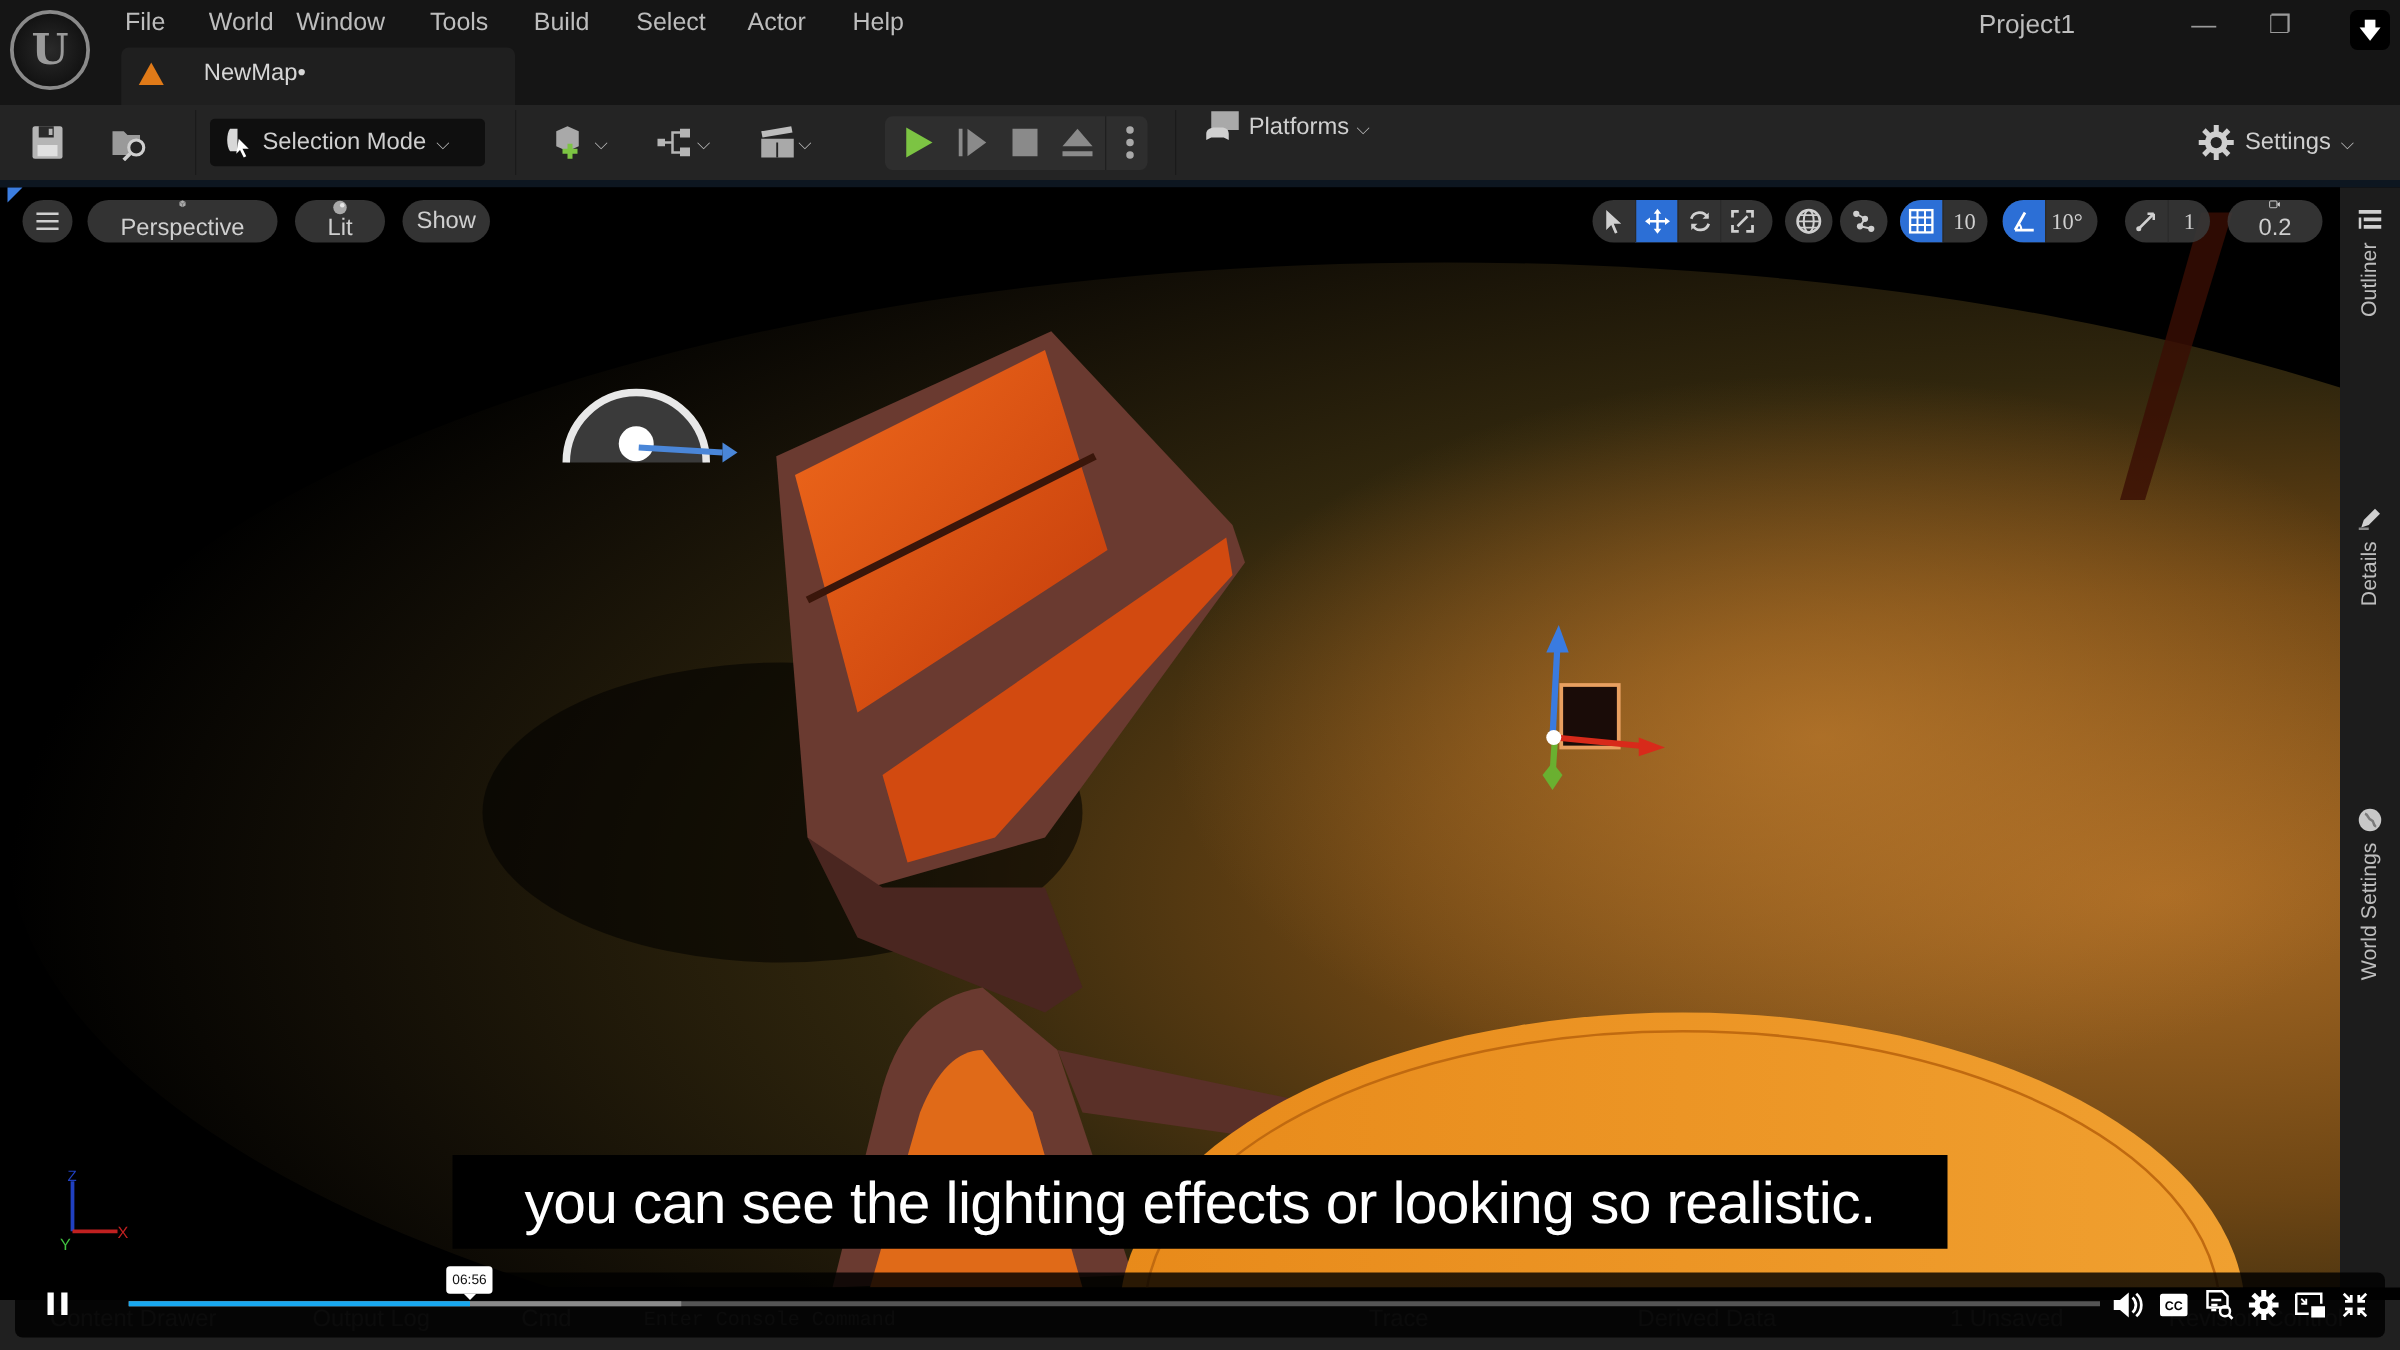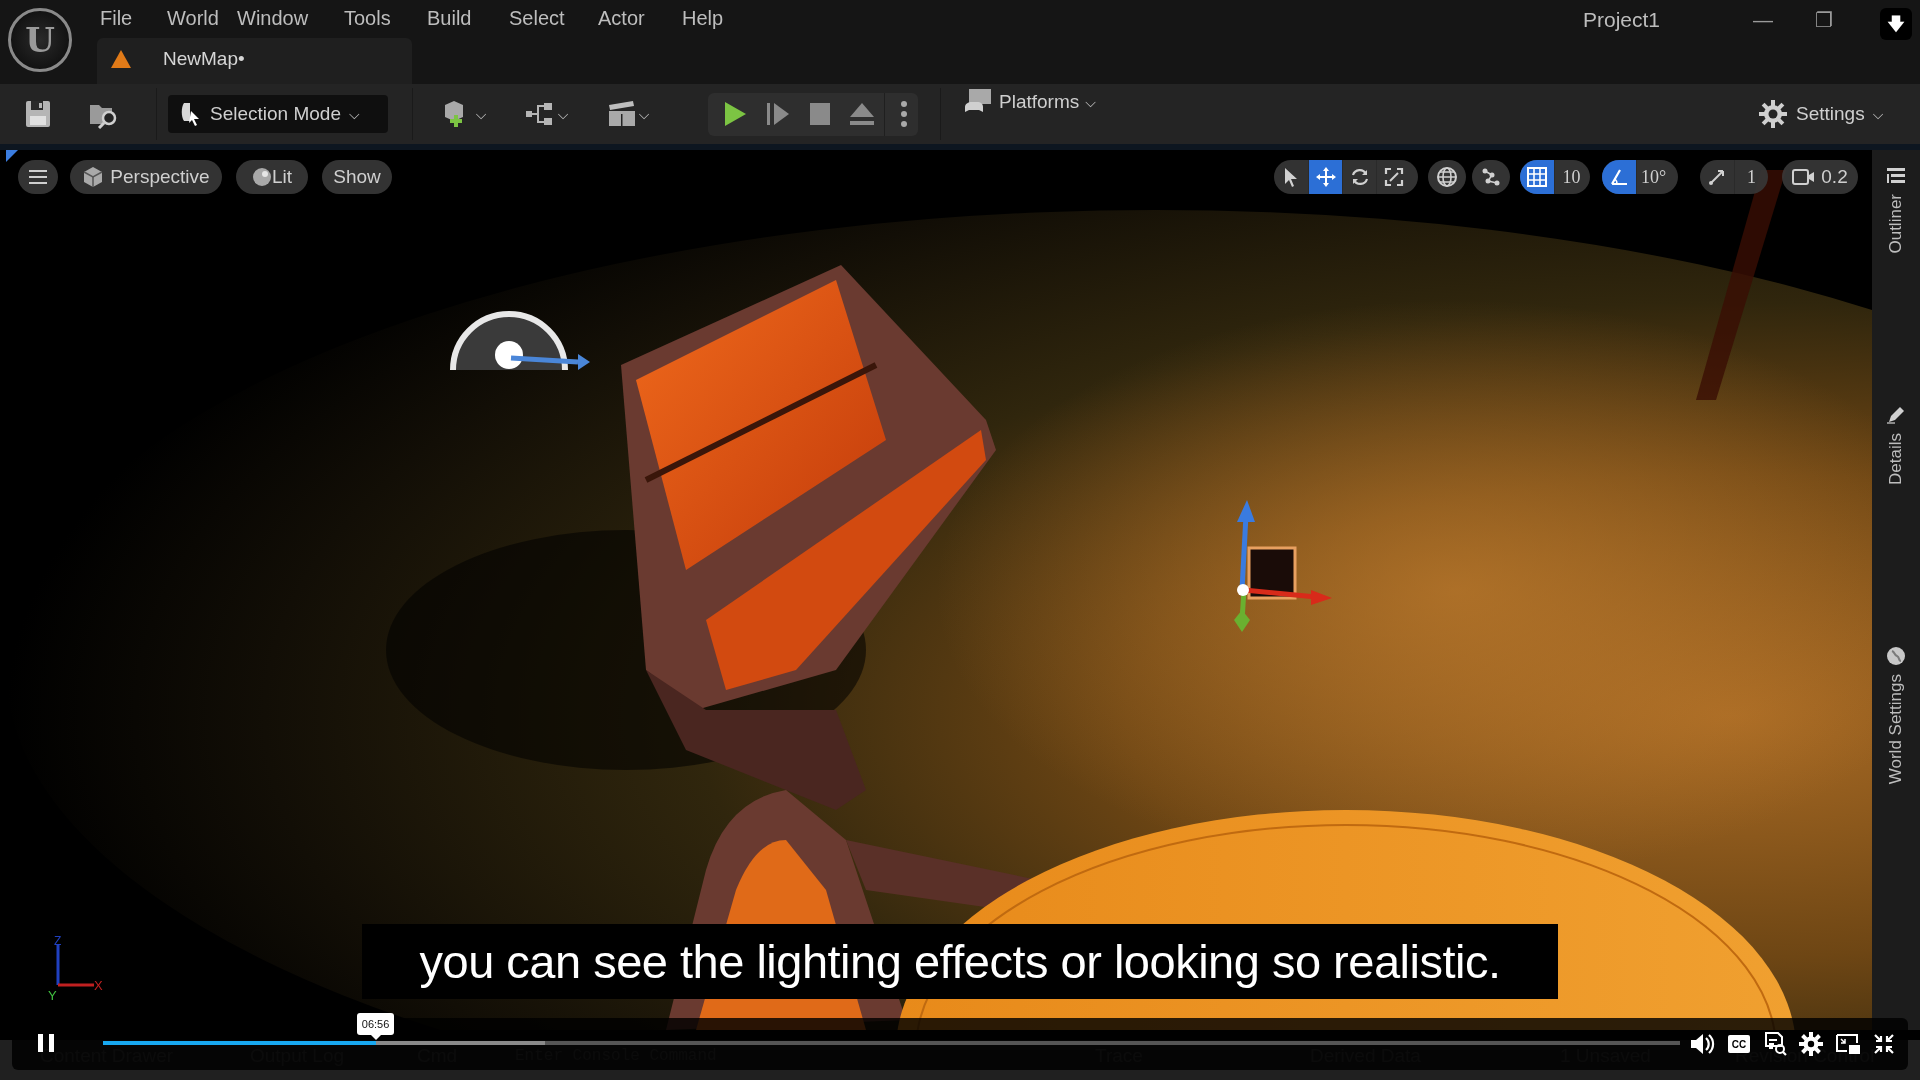--- a/index.html
+++ b/index.html
@@ -20,21 +20,21 @@
   #toolbar{left:0;top:84px;width:1920px;height:60px;background:#242424;}
   .tb-icon{top:98px;width:32px;height:32px;display:flex;align-items:center;justify-content:center;cursor:pointer;}
   #sel-mode{left:168px;top:95px;width:220px;height:38px;background:#0f0f0f;border-radius:4px;display:flex;align-items:center;gap:8px;padding-left:12px;box-sizing:border-box;font-size:19px;color:#cfcfcf;cursor:pointer;}
   .chev{font-size:14px;color:#bbb;}
   #play-group{left:708px;top:93px;width:210px;height:43px;background:#2e2e2e;border-radius:6px;}
   #platforms{left:963px;top:85px;height:34px;display:flex;align-items:center;gap:6px;font-size:19px;color:#cfcfcf;cursor:pointer;}
   #settings-btn{left:1758px;top:97px;height:34px;display:flex;align-items:center;gap:8px;font-size:19px;color:#cfcfcf;cursor:pointer;}
   
   #viewport{left:6px;top:150px;width:1866px;height:880px;background:#000;overflow:hidden;}
   #vp-corner{left:6px;top:150px;width:0;height:0;border-top:12px solid #3b7de0;border-right:12px solid transparent;}
-  .pill{height:34px;background:rgba(60,60,60,.85);border-radius:17px;display:flex;align-items:center;justify-content:center;color:#cfcfcf;font-size:19px;cursor:pointer;box-sizing:border-box;}
+  .pill{height:34px;background:rgba(60,60,60,.85);border-radius:17px;display:flex;align-items:center;justify-content:center;color:#cfcfcf;font-size:19px;cursor:pointer;box-sizing:border-box;flex-direction:column;}
   .pill-group{height:34px;background:rgba(55,55,55,.9);border-radius:17px;display:flex;align-items:stretch;overflow:hidden;}
   .pg-cell{display:flex;align-items:center;justify-content:center;color:#d0d0d0;font-size:18px;cursor:pointer;min-width:34px;padding:0 4px;box-sizing:border-box;border-left:1px solid #2a2a2a;font-family:Liberation Serif, serif;}
   .pg-cell:first-child{border-left:none;}
   .pg-cell.active{background:#2c6fd6;color:#fff;}
   
   #side-panel{left:1872px;top:150px;width:48px;height:880px;background:#1c1c1c;}
   .vtab{position:absolute;left:0;width:48px;display:flex;flex-direction:column;align-items:center;cursor:pointer;}
   .vtab .vlabel{writing-mode:vertical-rl;transform:rotate(180deg);font-size:17px;color:#bdbdbd;margin-top:8px;}
   
   #subtitle{left:362px;top:924px;width:1196px;height:75px;background:#000;display:flex;align-items:center;justify-content:center;}

